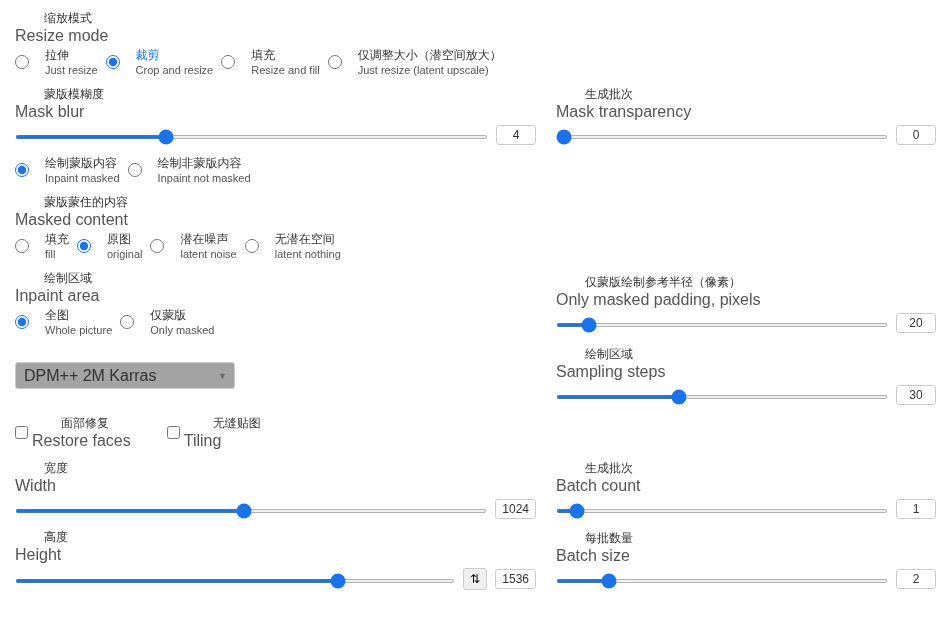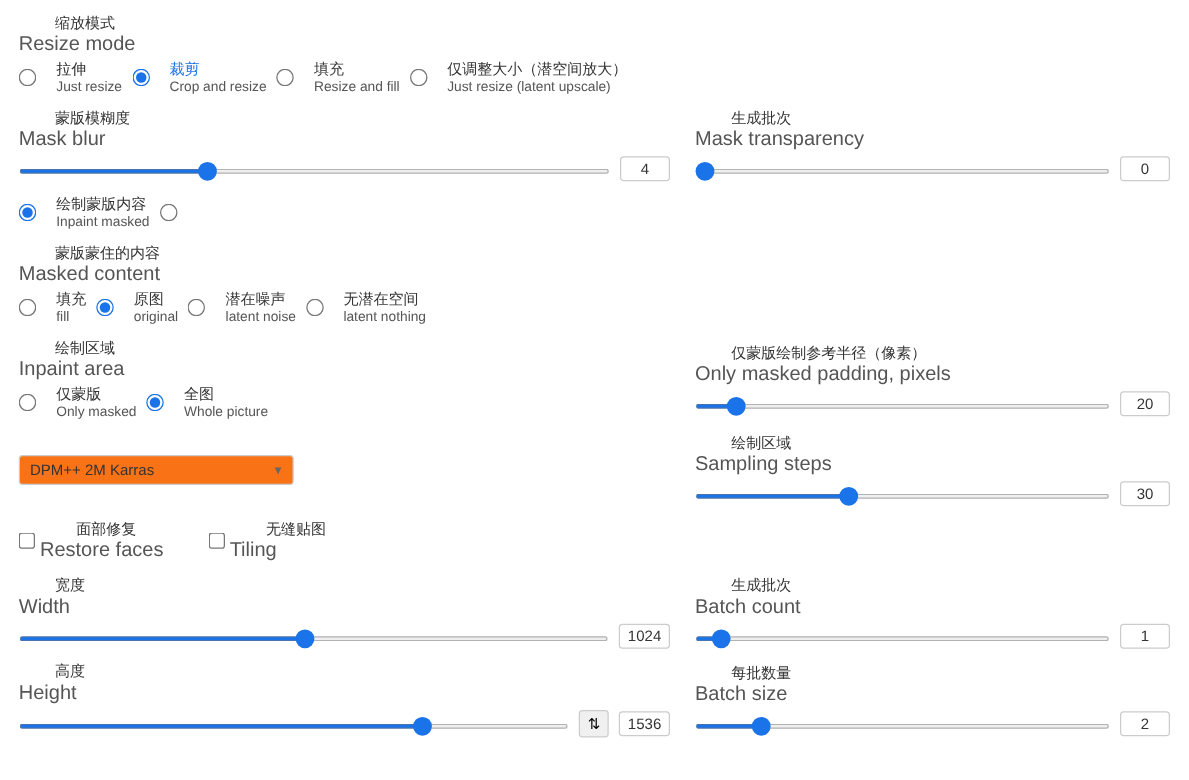--- a/index.html
+++ b/index.html
@@ -88,23 +88,23 @@
     }
     input[type="checkbox"] {
       accent-color: #1a73e8;
       width: 13px;
       height: 13px;
     }
     select {
       border: 1px solid #ccc;
       border-radius: 3px;
       padding: 4px 24px 4px 8px;
-      font-size: 12px;
+      font-size: 16px;
       color: #333;
-      background: #f97316;
+      background: #a3a3a3;
       cursor: pointer;
       appearance: none;
       -webkit-appearance: none;
       width: 220px;
     }
     .select-wrapper {
       position: relative;
       display: inline-block;
     }
     .select-wrapper::after {
@@ -202,20 +202,24 @@
   <div class="row">
     <div class="radio-group">
       <input type="radio" name="mask_mode" id="mm0" checked="" style="">
       <label for="mm0" class="radio-label">
         <strong>绘制蒙版内容</strong>
         <span>Inpaint masked</span>
       </label>
     </div>
     <div class="radio-group">
       <input type="radio" name="mask_mode" id="mm1" style="">
+      <label for="mm1" class="radio-label">
+        <strong>绘制非蒙版内容</strong>
+        <span>Inpaint not masked</span>
+      </label>
     </div>
   </div>
 </div>
 
 <div class="section">
   <div class="label-block">
     <div class="cn-label">蒙版蒙住的内容</div>
     <div class="en-label">Masked content</div>
   </div>
   <div class="row">
@@ -250,32 +254,32 @@
   </div>
 </div>
 
 <div class="two-col section">
   <div class="col-left">
     <div class="label-block">
       <div class="cn-label">绘制区域</div>
       <div class="en-label">Inpaint area</div>
     </div>
     <div class="row">
+      <div class="radio-group">
+        <input type="radio" name="inpaint_area" id="ia0" checked="" style="">
+        <label for="ia0" class="radio-label">
+          <strong>全图</strong>
+          <span>Whole picture</span>
+        </label>
+      </div>
       <div class="radio-group">
         <input type="radio" name="inpaint_area" id="ia1" style="">
         <label for="ia1" class="radio-label">
           <strong>仅蒙版</strong>
           <span>Only masked</span>
-        </label>
-      </div>
-      <div class="radio-group">
-        <input type="radio" name="inpaint_area" id="ia0" checked="" style="">
-        <label for="ia0" class="radio-label">
-          <strong>全图</strong>
-          <span>Whole picture</span>
         </label>
       </div>
     </div>
   </div>
   <div class="col-right">
     <div class="label-block">
       <div class="cn-label">仅蒙版绘制参考半径（像素）</div>
       <div class="en-label">Only masked padding, pixels</div>
     </div>
     <div class="slider-row">

